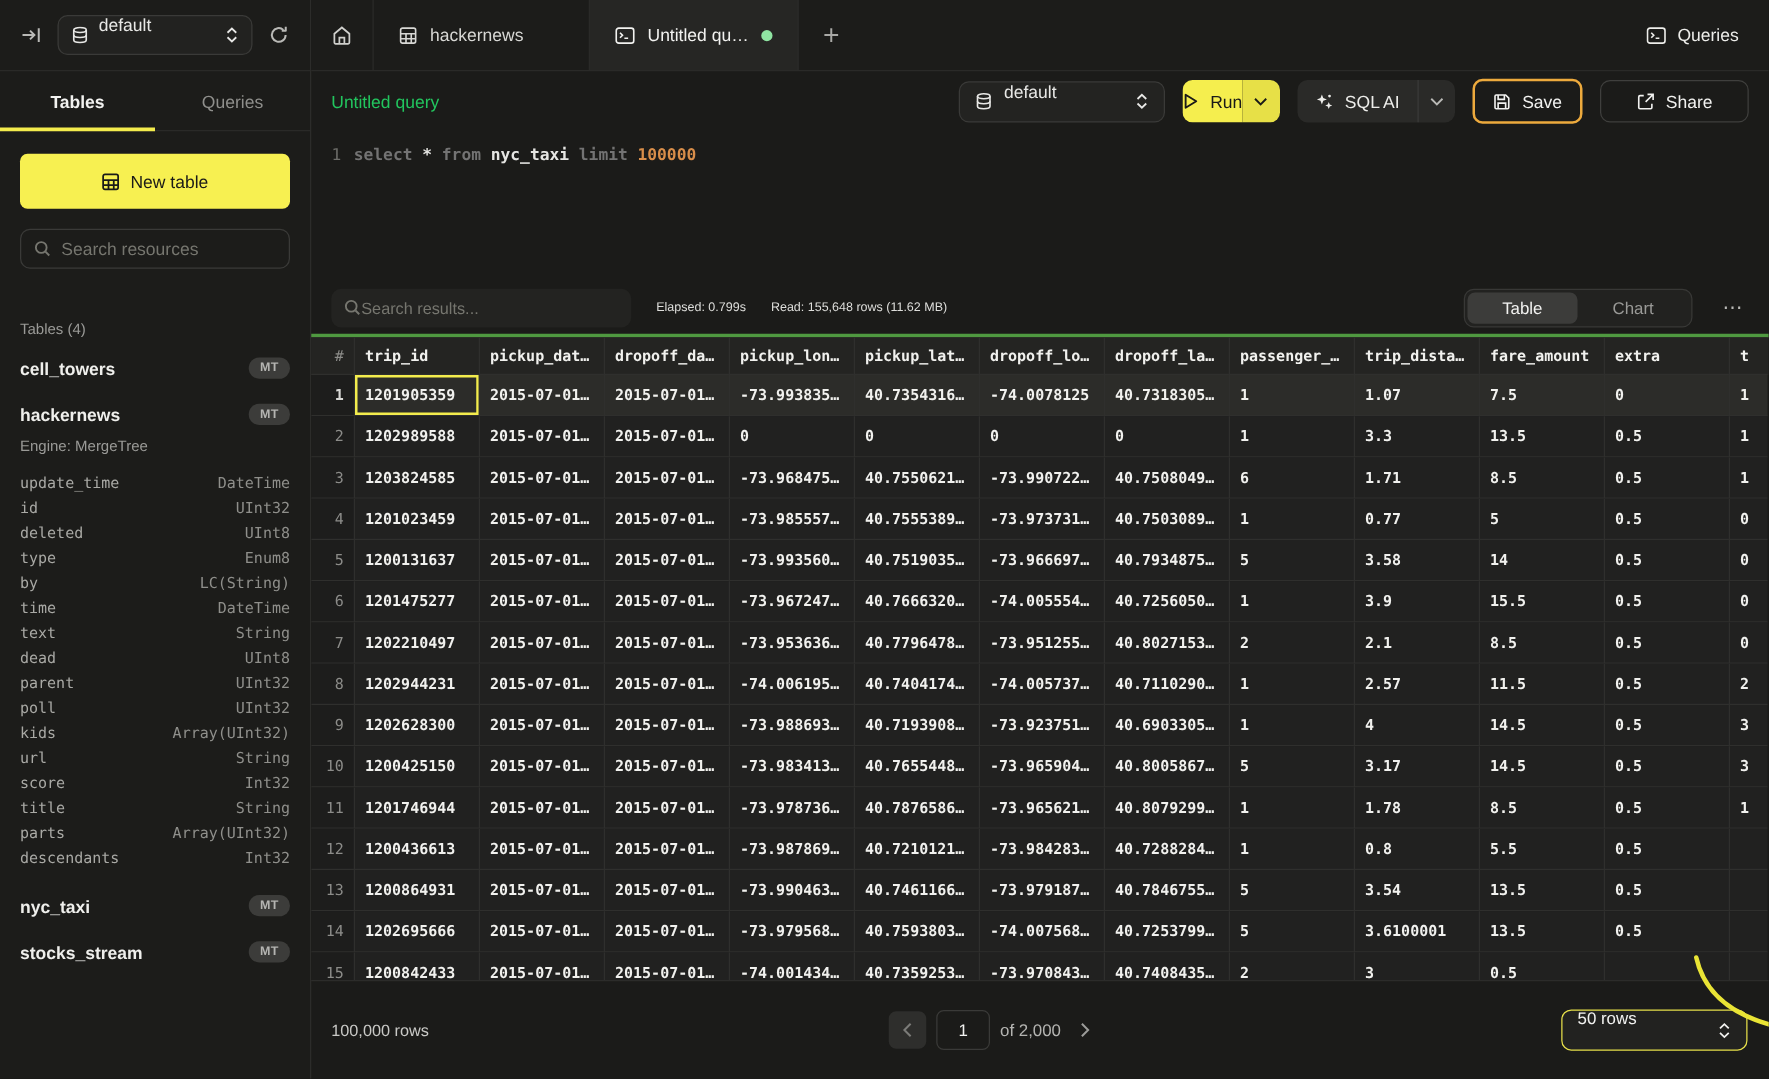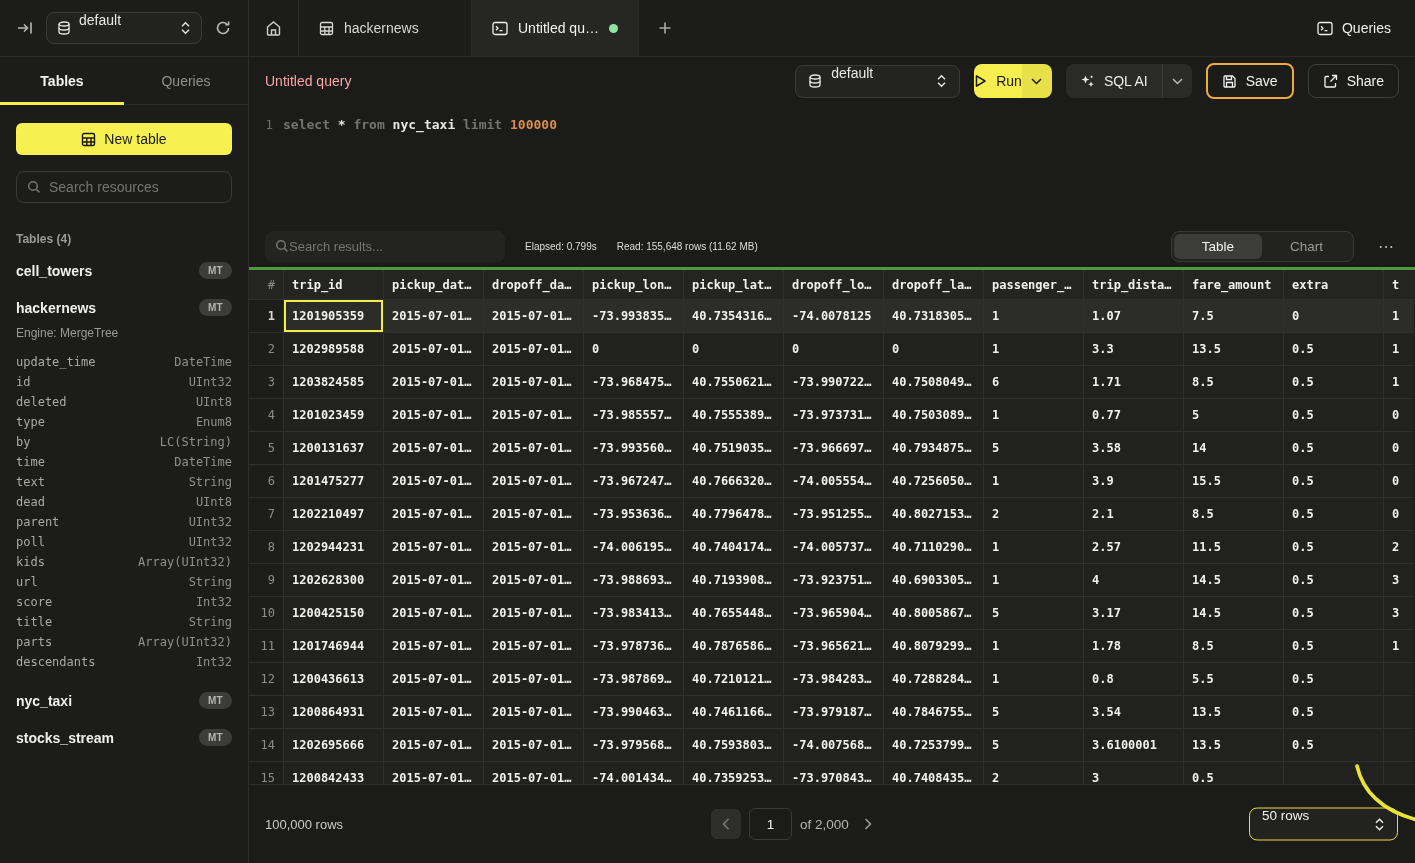--- a/index.html
+++ b/index.html
@@ -10,25 +10,25 @@
   
   .sidebar { width:249px; height:863px; background:#1c1c1a; border-right:1px solid #2c2c2a; display:flex; flex-direction:column; flex:none; }
   .sb-top { height:57px; display:flex; align-items:center; padding:0 12px; border-bottom:1px solid #2a2a28; gap:8px; }
   .icon-btn { background:none; border:none; color:#b9b9b6; display:flex; align-items:center; justify-content:center; width:26px; height:26px; cursor:pointer; }
   .pill-select { flex:1; height:32px; background:#222220; border:1px solid #3a3a38; border-radius:8px; display:flex; align-items:center; padding:0 10px; gap:8px; color:#e8e8e6; font-size:14px; cursor:pointer; }
   .pill-select .grow { flex:1; }
   .sb-tabs { height:48px; display:flex; border-bottom:1px solid #2a2a28; }
   .sb-tab { flex:1; display:flex; align-items:center; justify-content:center; font-size:14px; color:#8f8f8c; position:relative; cursor:pointer; }
   .sb-tab.active { color:#f2f2f0; font-weight:700; }
   .sb-tab.active::after { content:""; position:absolute; left:0; right:0; bottom:-1px; height:3px; background:#f3ec4d; }
-  .new-table-btn { margin:18px 16px 0 16px; height:32px; background:#f7f051; color:#1a1a18; border:none; border-radius:6px; font-size:14px; font-weight:500; display:flex; align-items:center; justify-content:center; gap:8px; cursor:pointer; font-family:"Liberation Sans", sans-serif; }
+  .new-table-btn { margin:18px 16px 0 16px; height:44px; background:#f7f051; color:#1a1a18; border:none; border-radius:6px; font-size:14px; font-weight:500; display:flex; align-items:center; justify-content:center; gap:8px; cursor:pointer; font-family:"Liberation Sans", sans-serif; }
   .sb-search { margin:16px 16px 0 16px; height:32px; border:1px solid #3a3a38; border-radius:8px; display:flex; align-items:center; padding:0 10px; gap:8px; color:#76766f; }
   .sb-search input { background:transparent; border:none; outline:none; color:#d8d8d5; font-size:14px; width:100%; font-family:"Liberation Sans", sans-serif; }
   .sb-search input::placeholder { color:#76766f; }
-  .sb-section { margin:29px 16px 0 16px; font-size:12px; color:#9a9a97;font-weight:bold; }
+  .sb-section { margin:41px 16px 0 16px; font-size:12px; color:#9a9a97; }
   .sb-list { margin-top:6px; overflow:hidden; }
   .tbl-row { display:flex; align-items:center; padding:10px 16px; cursor:pointer; }
   .tbl-name { font-size:14px; font-weight:700; color:#efefec; flex:1; }
   .mt-badge { background:#3c3c3a; color:#b4b4b1; border-radius:10px; font-size:10px; font-weight:700; padding:3px 9px; letter-spacing:.3px; }
   .engine-line { padding:0 16px 8px 16px; font-size:12px; color:#9a9a97; }
   .fields { padding:4px 16px 10px 16px; font-family:"DejaVu Sans Mono", monospace; font-size:12px; }
   .field-row { display:flex; justify-content:space-between; height:20px; line-height:20px; }
   .field-name { color:#a9a9a5; }
   .field-type { color:#8f8f8b; }
 
@@ -38,31 +38,31 @@
   .tab-home { width:50px; display:flex; align-items:center; justify-content:center; border-right:1px solid #2a2a28; color:#cfcfcc; cursor:pointer; }
   .tab { display:flex; align-items:center; gap:10px; padding:0 20px; font-size:14px; color:#d8d8d5; border-right:1px solid #2a2a28; cursor:pointer; }
   .tab.w1 { width:173px; }
   .tab.active { background:#262624; color:#f2f2f0; }
   .green-dot { width:9px; height:9px; border-radius:50%; background:#8fe5a2; }
   .tab-plus { width:52px; display:flex; align-items:center; justify-content:center; color:#a9a9a6; cursor:pointer; border-right:none; }
   .tabbar-spacer { flex:1; }
   .queries-btn { display:flex; align-items:center; gap:9px; padding:0 24px; color:#ededea; font-size:14px; font-weight:500; cursor:pointer; }
 
   .qheader { height:48px; display:flex; align-items:center; padding:0 16px; gap:14px; }
-  .qtitle { font-size:14px; font-weight:500; color:#fca5a5; flex:1; }
+  .qtitle { font-size:14px; font-weight:500; color:#22c55e; flex:1; }
   .db-select { width:165px; height:33px; background:#232321; border:1px solid #3a3a38; border-radius:8px; display:flex; align-items:center; padding:0 12px; gap:9px; font-size:14px; cursor:pointer; }
   .db-select .grow { flex:1; }
   .run-btn { height:34px; display:flex; border-radius:8px; overflow:hidden; cursor:pointer; }
   .run-main { background:#f5ee4e; color:#1a1a18; display:flex; align-items:center; gap:9px; padding:0 0; font-size:14px; font-weight:500; }
   .run-caret { background:#e7e047; width:30px; display:flex; align-items:center; justify-content:center; color:#1a1a18; }
   .sqlai-btn { height:34px; background:#2a2a28; border-radius:8px; display:flex; align-items:center; overflow:hidden; cursor:pointer; }
   .sqlai-main { display:flex; align-items:center; gap:9px; padding:0 14px; color:#ededea; font-size:14px; }
   .sqlai-caret { width:30px; height:100%; display:flex; align-items:center; justify-content:center; color:#b9b9b6; border-left:1px solid #3a3a38; }
   .save-btn { height:36px; background:transparent; border:2px solid #edaa3d; border-radius:8px; display:flex; align-items:center; gap:9px; padding:0 14px; color:#f2f2f0; font-size:14px; font-weight:500; cursor:pointer; font-family:"Liberation Sans", sans-serif; }
-  .share-btn { height:34px; background:transparent; border:1px solid #3f3f3d; border-radius:8px; display:flex; align-items:center; gap:9px; padding:0 14px; color:#f2f2f0; font-size:14px; font-weight:500; cursor:pointer; font-family:"Liberation Sans", sans-serif; }
+  .share-btn { height:34px; background:transparent; border:1px solid #3f3f3d; border-radius:8px; display:flex; align-items:center; gap:9px; padding:0 28px; color:#f2f2f0; font-size:14px; font-weight:500; cursor:pointer; font-family:"Liberation Sans", sans-serif; }
 
   .editor { height:120px; padding-top:12px; font-family:"DejaVu Sans Mono", monospace; font-size:13px; display:flex; }
   .gutter { width:34px; text-align:right; color:#6d6d69; padding-right:10px; flex:none; }
   .code { color:#e6e6e3; font-weight:700; }
   .code .kw { color:#737373; font-weight:700; }
   .code .num { color:#d98e4a; font-weight:700; }
   .code .pl { color:#e6e6e3; }
 
   .rtoolbar { height:42px; display:flex; align-items:center; padding:0 16px; gap:20px; }
   .rsearch { width:240px; height:31px; background:#232321; border-radius:8px; display:flex; align-items:center; padding:0 10px; gap:0; color:#76766f; flex:none; }

